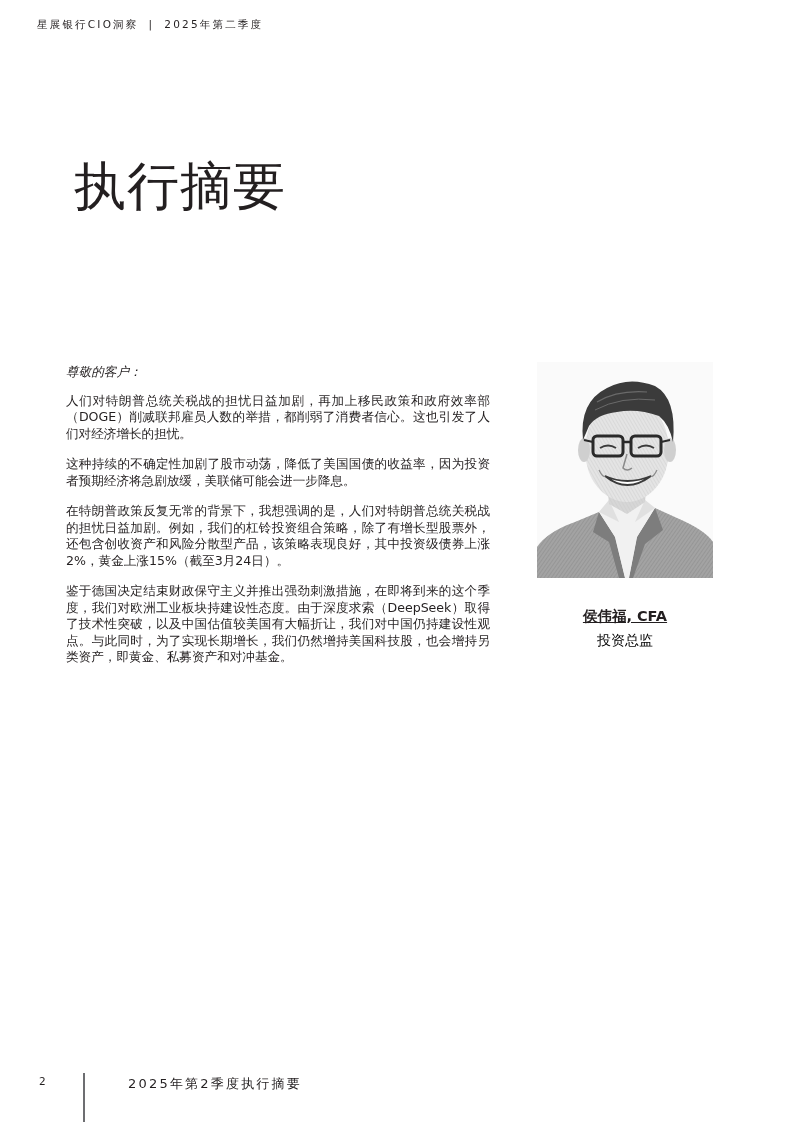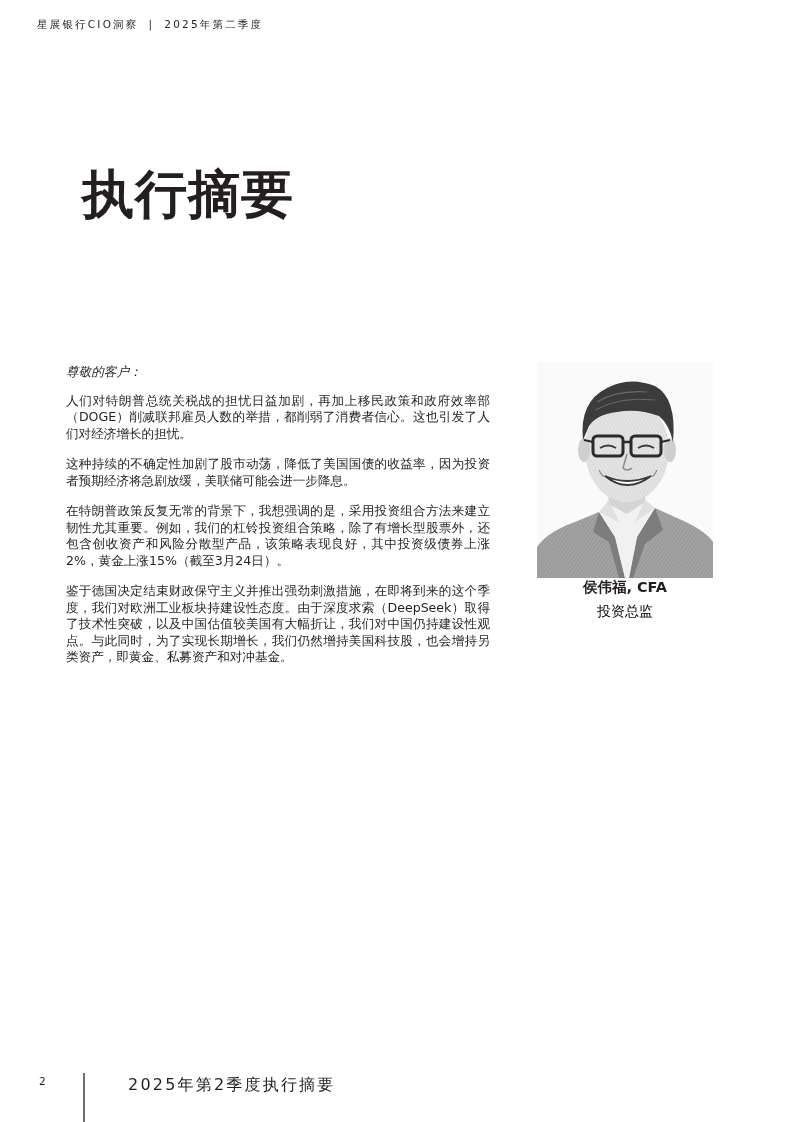--- a/index.html
+++ b/index.html
@@ -26,22 +26,22 @@
     }
     .running-header .sep {
       display: inline-block;
       margin: 0 10px;
     }
     .page-title {
       position: absolute;
       left: 66px;
       top: 150px;
       font-size: 52px;
-      font-weight: bold;
-      margin: 16px;
+      font-weight: normal;
+      margin: 8px;
       letter-spacing: 1px;
       color: #231f20;
       line-height: 1.1;
     }
     .letter {
       position: absolute;
       left: 66px;
       top: 364px;
       width: 424px;
       font-size: 12.6px;
@@ -70,24 +70,25 @@
       background: #fafafa;
       position: relative;
       overflow: hidden;
     }
     .portrait svg {
       display: block;
       width: 176px;
       height: 216px;
     }
     .author-name {
-      margin-top: 0;
+      margin-top: 29px;
       font-size: 14.5px;
       font-weight: bold;
       color: #231f20;
+      text-decoration: underline;
     }
     .author-role {
       margin-top: 6px;
       font-size: 14px;
       color: #000000;
     }
     .footer-page {
       position: absolute;
       left: 39px;
       top: 1075px;
@@ -99,40 +100,40 @@
       left: 83px;
       top: 1073px;
       width: 2px;
       height: 49px;
       background: #6d6e71;
     }
     .footer-title {
       position: absolute;
       left: 128px;
       top: 1075px;
-      font-size: 16px;
+      font-size: 13px;
       letter-spacing: 2.2px;
       color: #231f20;
       white-space: nowrap;
     }
   </style>
 </head>
 <body>
 
 <div class="running-header">
   <span>星展银行CIO洞察</span><span class="sep">|</span><span>2025年第二季度</span>
 </div>
 
 <h1 class="page-title">执行摘要</h1>
 
 <div class="letter">
   <p class="salutation">尊敬的客户：</p>
   <p>人们对特朗普总统关税战的担忧日益加剧，再加上移民政策和政府效率部（DOGE）削减联邦雇员人数的举措，都削弱了消费者信心。这也引发了人们对经济增长的担忧。</p>
   <p>这种持续的不确定性加剧了股市动荡，降低了美国国债的收益率，因为投资者预期经济将急剧放缓，美联储可能会进一步降息。</p>
-  <p>在特朗普政策反复无常的背景下，我想强调的是，采用投资组合方法来建立韧性尤其重要。例如，我们的杠铃投资组合策略，除了有增长型股票外，还包含创收资产和风险分散型产品，该策略表现良好，其中投资级债券上涨2%，黄金上涨15%（截至3月24日）。</p>
+  <p>在特朗普政策反复无常的背景下，我想强调的是，人们对特朗普总统关税战的担忧日益加剧。例如，我们的杠铃投资组合策略，除了有增长型股票外，还包含创收资产和风险分散型产品，该策略表现良好，其中投资级债券上涨2%，黄金上涨15%（截至3月24日）。</p>
   <p>鉴于德国决定结束财政保守主义并推出强劲刺激措施，在即将到来的这个季度，我们对欧洲工业板块持建设性态度。由于深度求索（DeepSeek）取得了技术性突破，以及中国估值较美国有大幅折让，我们对中国仍持建设性观点。与此同时，为了实现长期增长，我们仍然增持美国科技股，也会增持另类资产，即黄金、私募资产和对冲基金。</p>
 </div>
 
 <div class="author-card">
   <div class="portrait">
     <svg viewBox="0 0 176 216" xmlns="http://www.w3.org/2000/svg">
       <defs>
         <pattern id="hatch" width="3" height="3" patternUnits="userSpaceOnUse" patternTransform="rotate(35)">
           <line x1="0" y1="0" x2="0" y2="3" stroke="#8a8a8a" stroke-width="1"></line>
         </pattern>

